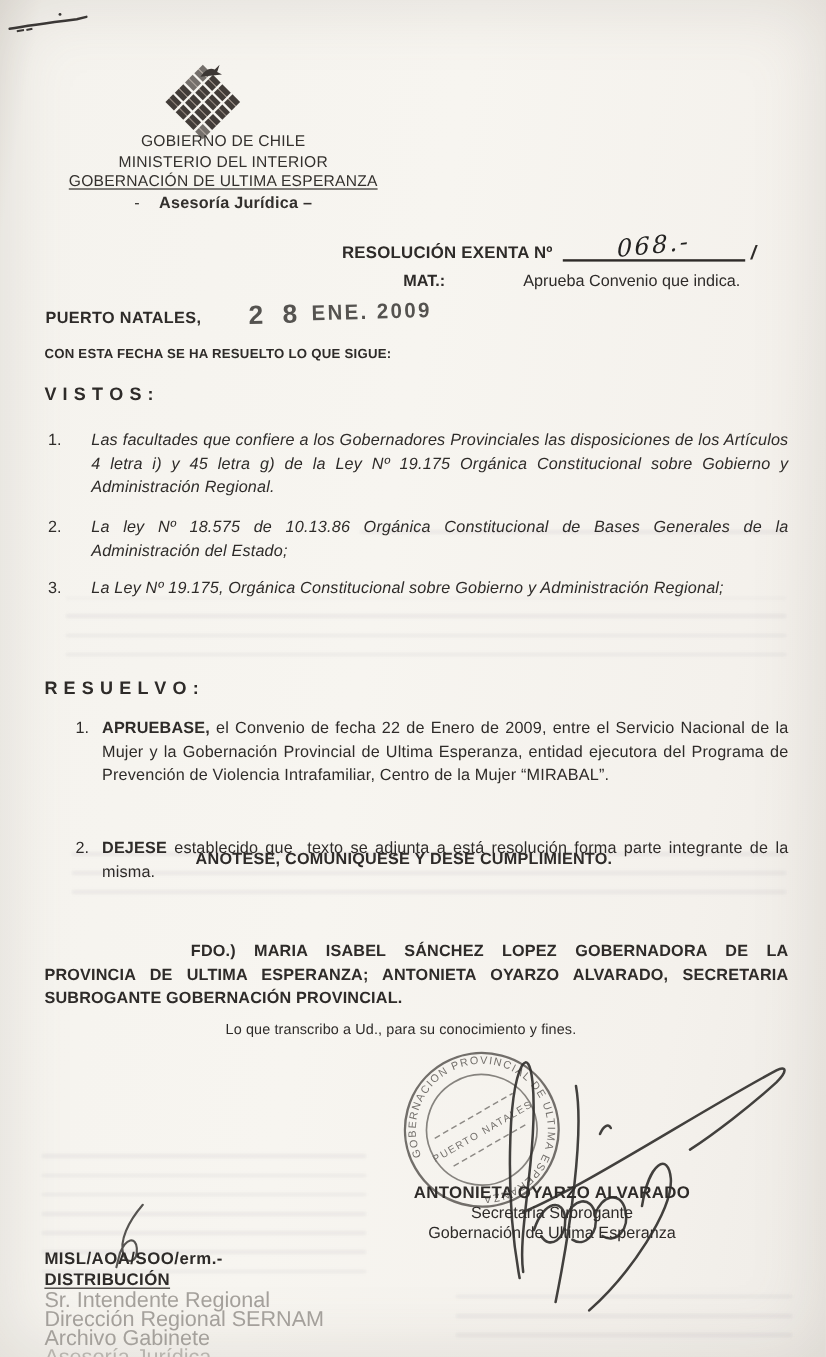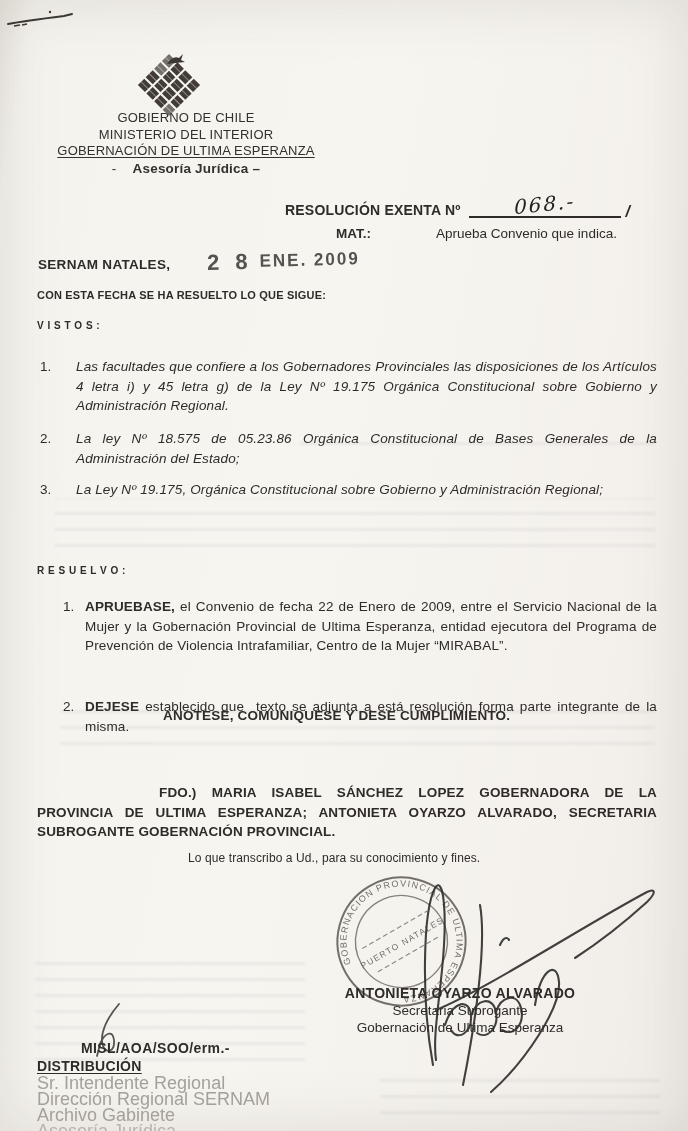--- a/index.html
+++ b/index.html
@@ -37,42 +37,42 @@
   .slash{font-style:italic;font-size:16px;margin-left:5px;transform:translateY(3px);}
   .mat{position:absolute;left:288px;top:226px;font-size:13.5px;margin-left:48px;}
   .mat .matl{display:inline-block;width:97px;}
   
   .city{position:absolute;left:38px;top:257px;font-size:13.5px;letter-spacing:.3px;}
   .datestamp{position:absolute;left:207px;top:248px;display:flex;align-items:center;gap:7px;
     transform:rotate(-1.5deg);color:#44423f;opacity:.9;}
   .datestamp .day{font-size:22px;font-weight:bold;letter-spacing:5px;}
   .datestamp .rest{font-size:17px;font-weight:600;letter-spacing:2px;transform:scaleY(1.05);}
   .introline{position:absolute;left:37px;top:289px;font-size:11px;letter-spacing:.2px;}
-  .sect{position:absolute;left:37px;font-size:10px;letter-spacing:.5px;}
+  .sect{position:absolute;left:37px;font-size:15px;letter-spacing:.5px;}
   
   .vrow{position:absolute;left:40px;width:617px;display:flex;font-size:13.5px;line-height:19.5px;}
   .vnum{width:36px;flex:none;}
   .vtext{flex:1;text-align:justify;letter-spacing:.15px;font-style:italic;}
   
   .rrow{position:absolute;left:63px;width:594px;display:flex;font-size:13.5px;line-height:19.5px;}
   .rnum{width:22px;flex:none;}
   .rtext{flex:1;text-align:justify;letter-spacing:.15px;}
   .anotese{position:absolute;left:163px;top:708px;font-size:13.5px;letter-spacing:.2px;}
   .fdo{position:absolute;left:37px;top:783px;width:620px;font-size:13.5px;line-height:19.5px;
     font-weight:bold;text-align:justify;text-indent:122px;letter-spacing:.15px;}
   .transcribe{position:absolute;left:188px;top:851px;font-size:12px;letter-spacing:.1px;}
   
   .sigblock{position:absolute;left:295px;top:985px;width:330px;text-align:center;line-height:17px;}
   .sigblock .nm{font-size:14px;letter-spacing:.3px;}
   .sigblock .tt,.sigblock .og{font-size:13.5px;color:#39settle3634;}
   .stamp{position:absolute;left:324px;top:864px;opacity:.82;pointer-events:none;}
   .sig{position:absolute;pointer-events:none;}
   
   .footer{position:absolute;left:37px;top:1040px;font-size:14px;line-height:17px;}
-  .fref{font-weight:bold;letter-spacing:.4px;margin-left:44px;}
+  .fref{font-weight:bold;letter-spacing:.4px;}
   .fdist{font-weight:bold;text-decoration:underline;text-underline-offset:2px;letter-spacing:.3px;margin-top:1px;}
   .faint{font-size:18px;color:#a4a09b;line-height:16px;filter:blur(.3px);}
   .faint.f4{color:#b8b4ae;}
 </style>
 </head>
 <body>
 
 <div class="page">
 
   <div class="smudge" style="left:300px;top:430px;width:355px;height:24px;"></div>
@@ -119,36 +119,36 @@
   <div class="res">
     <span class="b lbl">RESOLUCIÓN EXENTA Nº</span>
     <span class="numline"><span class="hand">068.-</span></span>
     <span class="b slash">/</span>
   </div>
   <div class="mat">
     <span class="b matl">MAT.:</span>
     <span>Aprueba Convenio que indica.</span>
   </div>
 
-  <div class="city b">SERNAM NATALES,</div>
+  <div class="city b">PUERTO NATALES,</div>
   <div class="datestamp">
     <span class="day">2 8</span>
     <span class="rest">ENE. 2009</span>
   </div>
 
   <div class="introline b">CON ESTA FECHA SE HA RESUELTO LO QUE SIGUE:</div>
 
   <div class="sect b" style="top:320px;">V I S T O S :</div>
   <div class="vrow" style="top:357px;">
     <span class="vnum">1.</span>
     <div class="vtext">Las facultades que confiere a los Gobernadores Provinciales las disposiciones de los Artículos 4 letra i) y 45 letra g) de la Ley Nº 19.175 Orgánica Constitucional sobre Gobierno y Administración Regional.</div>
   </div>
   <div class="vrow" style="top:429px;">
     <span class="vnum">2.</span>
-    <div class="vtext">La ley Nº 18.575 de 05.23.86 Orgánica Constitucional de Bases Generales de la Administración del Estado;</div>
+    <div class="vtext">La ley Nº 18.575 de 10.13.86 Orgánica Constitucional de Bases Generales de la Administración del Estado;</div>
   </div>
   <div class="vrow" style="top:480px;">
     <span class="vnum">3.</span>
     <div class="vtext">La Ley Nº 19.175, Orgánica Constitucional sobre Gobierno y Administración Regional;</div>
   </div>
 
   <div class="sect b" style="top:565px;">R E S U E L V O :</div>
   <div class="rrow" style="top:597px;">
     <span class="rnum">1.</span>
     <div class="rtext"><span class="b">APRUEBASE,</span> <span>el Convenio de fecha 22 de Enero de 2009, entre el Servicio Nacional de la Mujer y la Gobernación Provincial de Ultima Esperanza, entidad ejecutora del Programa de Prevención de Violencia Intrafamiliar, Centro de la Mujer “MIRABAL”.</span></div>

